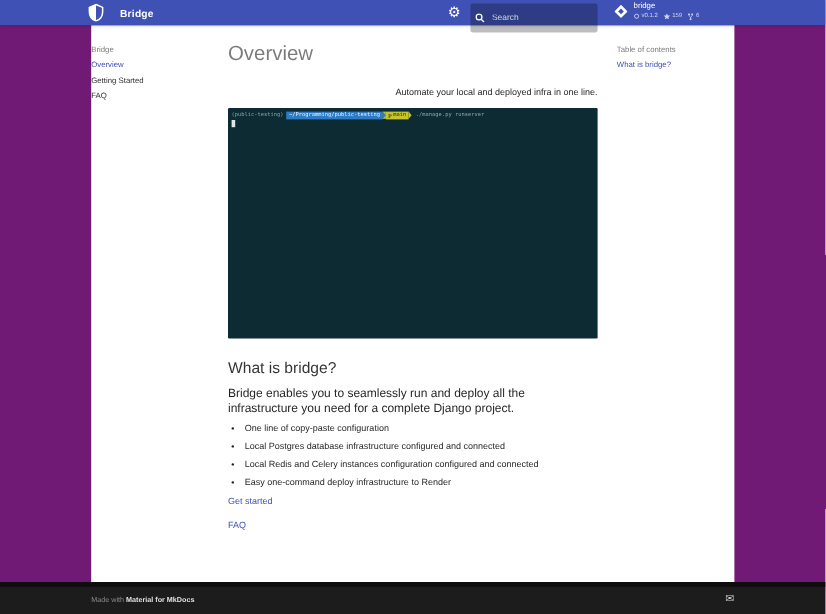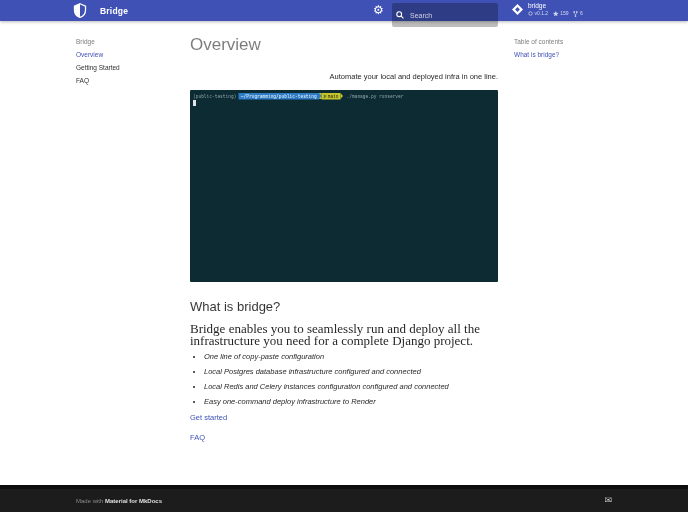--- a/index.html
+++ b/index.html
@@ -1,18 +1,18 @@
 <!DOCTYPE html>
 <html><head>
 <meta charset="utf-8">
 <style>
   html,body{margin:0;padding:0;background:#e9e9e9;}
   *{box-sizing:border-box;}
   .screen{
-    position:relative;width:688px;height:512px;background:#ffffff;overflow:hidden;
+    position:relative;width:688px;height:512px;background:#701a75;overflow:hidden;
     font-family:"Liberation Sans",sans-serif;-webkit-font-smoothing:antialiased;
   }
   
   .header{
     position:absolute;top:0;left:0;right:0;height:21px;background:#3f51b5;
     box-shadow:0 1px 3px rgba(0,0,0,.28);z-index:5;
   }
   .logo{position:absolute;left:73px;top:3px;width:14px;height:15px;}
   .site-title{position:absolute;left:100px;top:6px;color:#fff;font-size:8.5px;font-weight:bold;letter-spacing:.2px;}
   .gear-btn{position:absolute;left:370px;top:2px;width:17px;height:17px;border:none;background:transparent;
@@ -51,23 +51,23 @@
   .venv{color:#8ea0a8;margin-right:4px;}
   .seg-path{background:#2d7bc4;color:#eaf2f8;padding:0 5px;}
   .pl-arrow{width:0;height:0;border-top:6.5px solid transparent;border-bottom:6.5px solid transparent;}
   .pl-arrow.blue{border-left:5px solid #2d7bc4;background:#c4c42e;}
   .pl-arrow.yellow{border-left:5px solid #c4c42e;}
   .seg-branch{background:#c4c42e;color:#2b2b1a;padding:0 4px;display:flex;align-items:center;gap:2px;}
   .cmd{color:#93a6ad;margin-left:7px;}
   .term-cursor{margin-top:1px;width:6px;height:12px;background:#dfe6e9;}
   
   .h2{margin-top:17px;font-size:13px;font-weight:400;color:rgba(0,0,0,.80);}
-  .para{margin-top:9px;font-size:13px;line-height:11.5px;color:rgba(0,0,0,.87);width:306px;font-family:Liberation Serif, serif;}
+  .para{margin-top:9px;font-size:10px;line-height:11.5px;color:rgba(0,0,0,.87);width:306px;}
   .bullets{margin:7px 0 0 0;padding:0 0 0 14px;font-size:7.5px;color:rgba(0,0,0,.87);}
-  .bullets li{margin-bottom:7px;line-height:8px;font-style:italic;}
+  .bullets li{margin-bottom:7px;line-height:8px;}
   .doclink{display:block;font-size:7.5px;color:#3f51b5;cursor:pointer;text-decoration:none;}
   .doclink.first{}
   .doclink.second{margin-top:11px;}
   
   .footer{position:absolute;left:0;right:0;bottom:0;height:27px;background:#1c1c1c;border-top:4px solid #0d0d0d;}
   .footer-inner{position:absolute;left:76px;right:76px;top:0;bottom:0;display:flex;align-items:center;justify-content:space-between;}
   .made-with{font-size:6px;color:#8a8a8a;}
   .made-with b{color:#e0e0e0;font-weight:bold;}
   .email-icon{font-family:"DejaVu Sans",sans-serif;font-size:9px;color:#cfcfcf;line-height:1;cursor:pointer;}
 </style>

